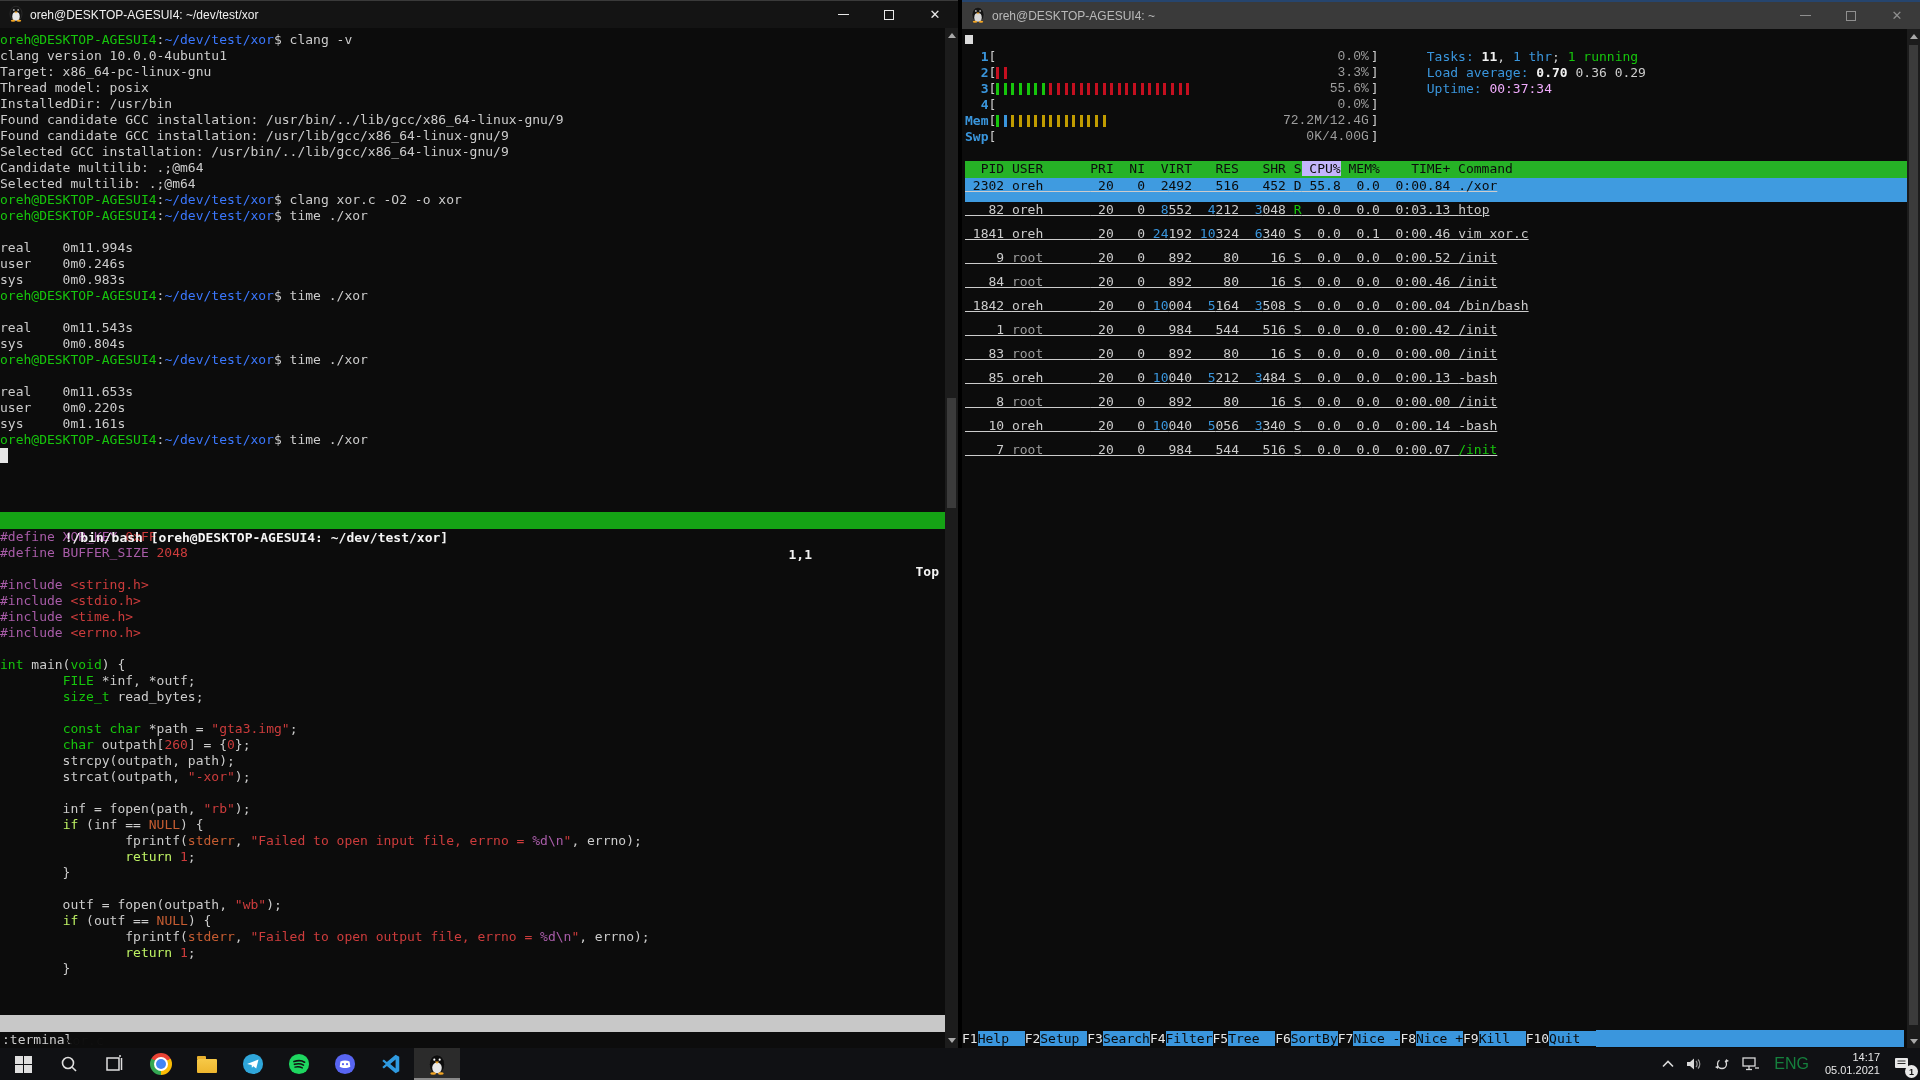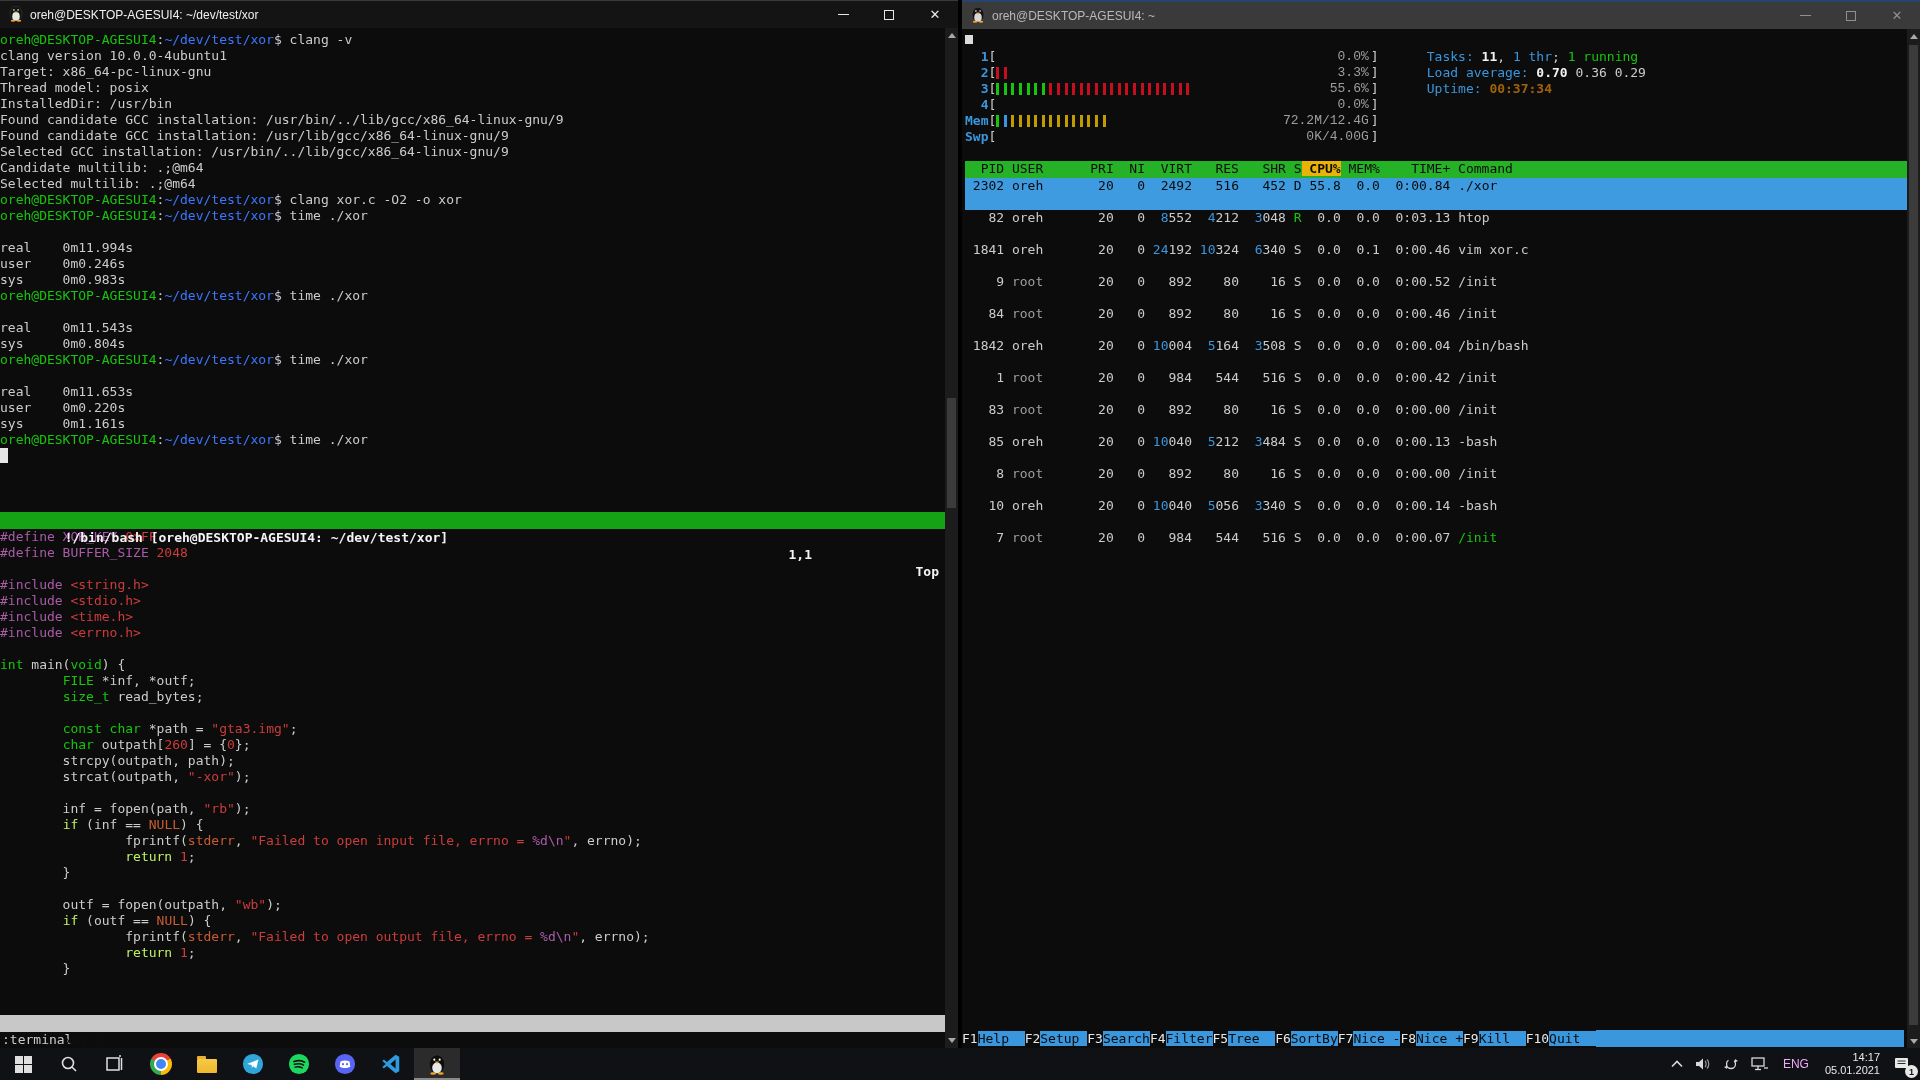--- a/index.html
+++ b/index.html
@@ -29,21 +29,21 @@
   .scrollbar { width:13px; background:#1c1c1c; position:relative; }
   .sb-arrow { position:absolute; left:3px; width:0; height:0;
               border-left:4px solid transparent; border-right:4px solid transparent; }
   .sb-up   { top:5px;    border-bottom:5px solid #a9a9a9; }
   .sb-down { bottom:5px; border-top:5px solid #a9a9a9; }
   .sb-thumb{ position:absolute; left:2px; width:9px; background:#3b3b3b; }
 
   .tline { height:16px; white-space:pre; }
   .w{color:#cccccc} .g{color:#16c60c} .b{color:#3b78ff} .r{color:#cd3c3c}
   .p{color:#a85ca8} .y{color:#bef264} .o{color:#c75d32} .c{color:#3a96dd}
-  .cb{color:#a16207;font-weight:bold} .wb{color:#f2f2f2;font-weight:bold}
+  .cb{color:#f0abfc;font-weight:normal} .wb{color:#f2f2f2;font-weight:bold}
   .gr{color:#16c60c} .dim{color:#9e9e9e} .mb{color:#3a96dd}
   .cursor { display:inline-block; width:8px; height:15px; background:#e6e6e6; vertical-align:text-bottom; }
 
   #left-term { display:flex; flex-direction:column; }
   #lt-lines { padding-top:4px; height:484px; }
   #code-lines { flex:1; }
   .sline { position:relative; height:17px; line-height:17px; white-space:pre; padding-left:2px; }
   .sline-green { background:#15a315; color:#f4f4f4; font-weight:bold; }
   .sline-gray  { background:#c8c8c8; color:#111; }
   .sline .ruler { position:absolute; right:133px; }
@@ -58,38 +58,38 @@
   .mlabel { display:inline-block; width:3ch; text-align:right; color:#3a96dd; font-weight:bold; }
   .barwrap { display:inline-block; width:48ch; height:16px; position:relative;
              vertical-align:top; overflow:hidden; white-space:nowrap;font-family:Liberation Mono, monospace; }
   .bar { display:inline-block; width:3px; height:12px; margin:2px 4.6px 0 0; vertical-align:top; }
   .bar.green{background:#16c60c} .bar.red{background:#c50f1f}
   .bar.blue{background:#3a96dd}  .bar.yellow{background:#c19c00}
   .mval { position:absolute; right:2px; top:0; color:#9e9e9e; }
   #summary { position:absolute; left:59ch; top:0; }
   #proc-table { margin-top:16px; }
   .phead { height:17px; white-space:pre; background:#26b226; color:#0d0d0d; width:942px; }
-  .phead .sortcol { background:#eab308;font-weight:bold; }
-  .prow { height:32px; white-space:pre; width:942px; }
+  .phead .sortcol { background:#c4b5fd; }
+  .prow { height:24px; white-space:pre; width:942px;text-decoration:underline; }
   .prow.sel { background:#3f9be0; }
   .prow.sel span { color:#0b0b0b !important; }
   .fbar { position:absolute; bottom:2px; left:0; width:942px; display:flex;
           height:17px; line-height:17px;text-align:center; }
   .fk { color:#e8e8e8; white-space:pre; }
   .fl { background:#3a96dd; color:#0a0a0a; white-space:pre; }
   .fl.fill { flex:1; }
 
   
   #taskbar { position:absolute; left:0; top:1048px; width:1920px; height:32px;
              background:#101114; display:flex; align-items:stretch; z-index:5; }
   .tb-btn { width:46px; display:flex; align-items:center; justify-content:center; }
   .tb-btn.active { background:#2b2b2b; border-bottom:2px solid #8a8a8a; }
   .tray { margin-left:auto; display:flex; align-items:center; gap:2px; padding-right:4px; }
   .tray-btn { height:32px; display:flex; align-items:center; justify-content:center; padding:0 5px; }
-  .lang { color:#f0abfc; font-size:12px; padding:0 7px; }
+  .lang { color:#15803d; font-size:16px; padding:0 7px; }
   .clock { color:#e8e8e8; font-size:11px; text-align:right; line-height:13px; padding:0 7px; }
   .ac-wrap { position:relative; }
   .ac-badge { position:absolute; right:-2px; bottom:2px; width:13px; height:13px;
               border-radius:50%; background:#e8e8e8; color:#111; font-size:9px;
               display:flex; align-items:center; justify-content:center; font-weight:bold; }
 
   .chrome-icon { width:22px; height:22px; border-radius:50%; position:relative;
     background:conic-gradient(from -60deg,#ea4335 0 120deg,#fbbc05 120deg 240deg,#34a853 240deg 360deg); }
   .chrome-icon::after { content:""; position:absolute; left:6px; top:6px; width:10px; height:10px;
     border-radius:50%; background:#4285f4; box-shadow:0 0 0 2px #fff; }

